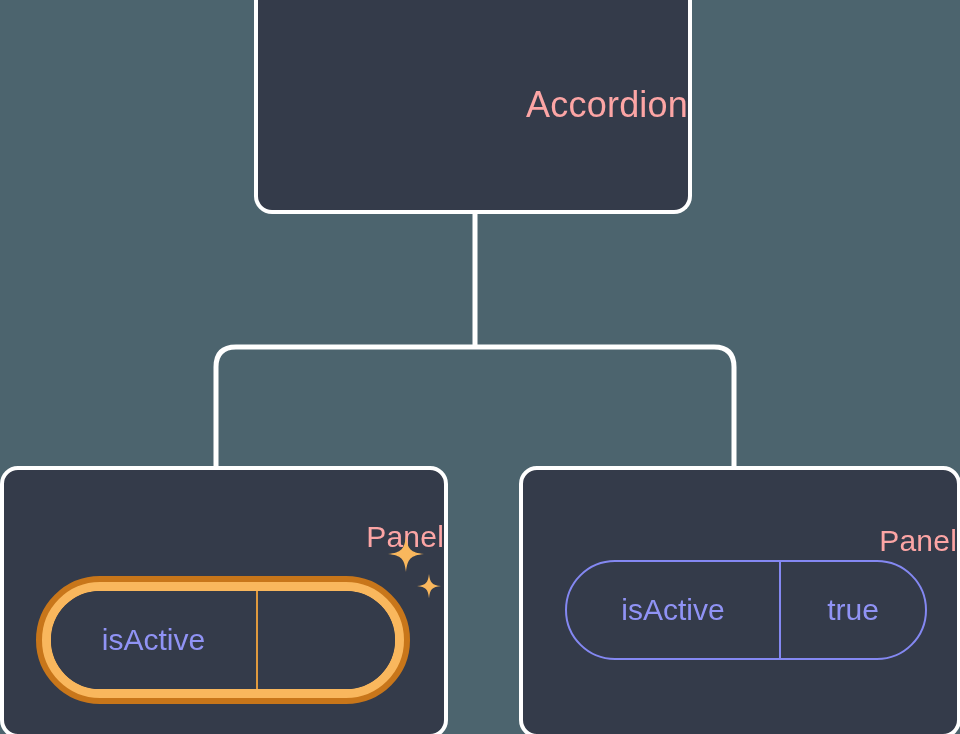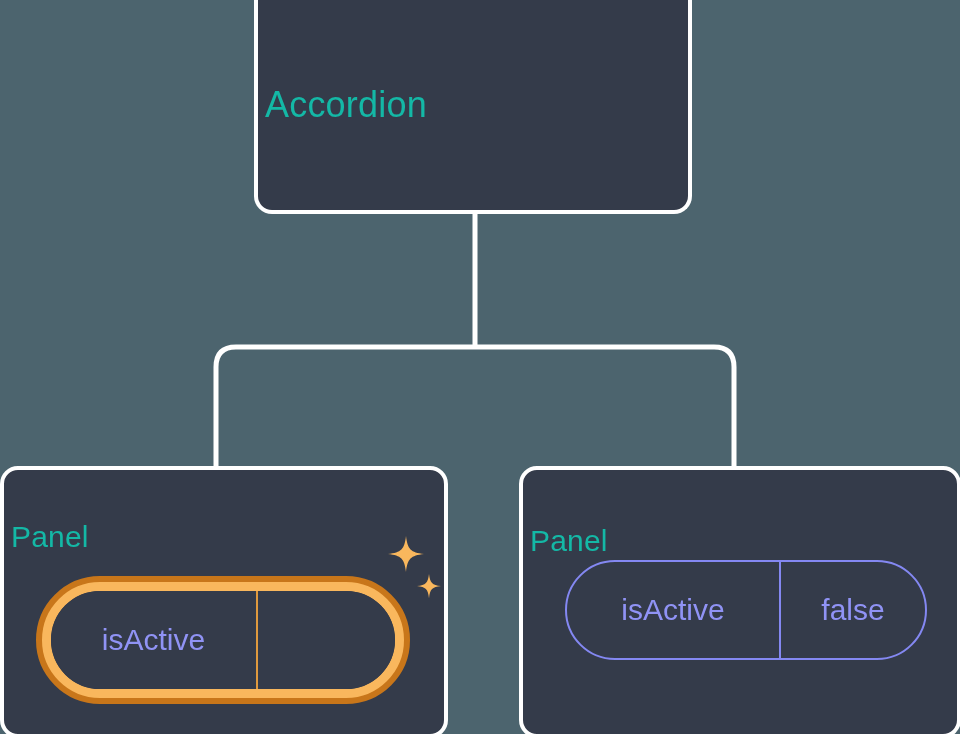--- a/index.html
+++ b/index.html
@@ -56,22 +56,22 @@
     left: 519px;
     top: 466px;
     width: 442px;
     height: 272px;
   }
 
   .node-title {
     position: absolute;
     left: 0;
     right: 0;
-    text-align: left;
-    color: #14b8a6;
+    text-align: right;
+    color: #fca5a5;
     font-weight: 400;
     letter-spacing: 0.2px;
     margin-left: 7px;
   }
   .node-root .node-title {
     top: 88px;
     font-size: 36px;
   }
   .node-panel-left .node-title {
     top: 50px;
@@ -209,18 +209,18 @@
     <path d="M23 3 C24.6 16.4 27.6 19.4 41 21 C27.6 22.6 24.6 25.6 23 39 C21.4 25.6 18.4 22.6 5 21 C18.4 19.4 21.4 16.4 23 3 Z" fill="#f9b75d"></path>
     <path d="M46 41 C47.1 50 49.1 52 58 53.1 C49.1 54.2 47.1 56.2 46 65.2 C44.9 56.2 42.9 54.2 34 53.1 C42.9 52 44.9 50 46 41 Z" fill="#f9b75d"></path>
   </svg>
 
   <div class="node node-panel-right">
     <div class="node-title">Panel</div>
 
     <div class="pill-wrap" style="left:42px; top:90px;">
       <div class="pill pill-plain">
         <div class="pill-cell key">isActive</div>
-        <div class="pill-cell val">false</div>
+        <div class="pill-cell val">true</div>
       </div>
     </div>
   </div>
 
 </div>
 
 </body></html>

